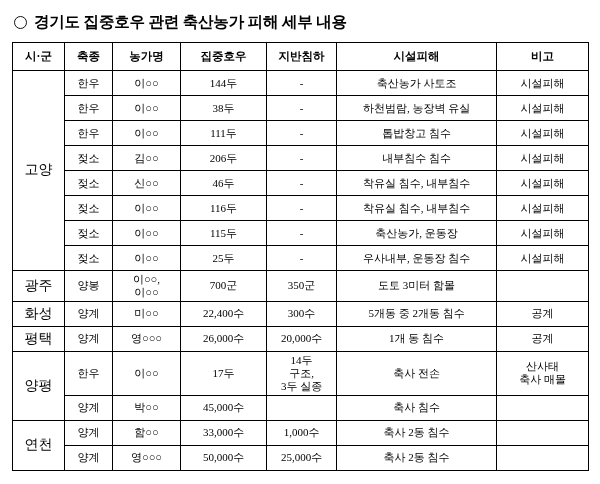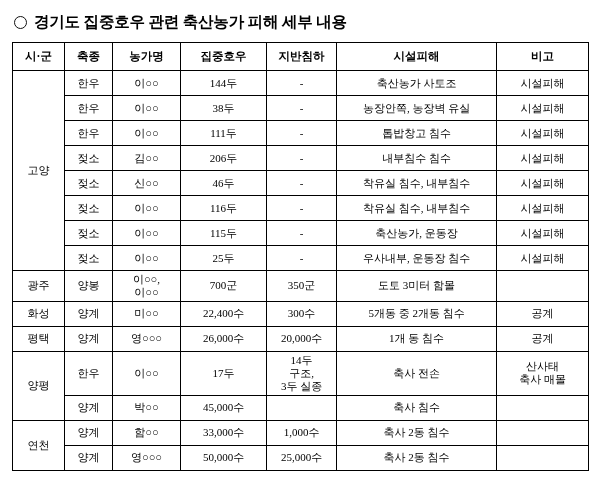--- a/index.html
+++ b/index.html
@@ -69,21 +69,21 @@
   .col-sigun   { width: 52px; }
   .col-chuk    { width: 48px; }
   .col-farm    { width: 68px; }
   .col-head    { width: 86px; }
   .col-damage  { width: 70px; }
   .col-facility{ width: 160px; }
   .col-note    { width: 92px; }
 
   .cell-region {
     font-weight: normal;
-    font-size: 11px;
+    font-size: 14px;
   }
   .multiline {
     white-space: pre-line;
     line-height: 1.2;
   }
   .tall { height: 56px; }
   .mid  { height: 36px; }
 </style>
 </head>
 <body>
@@ -124,21 +124,21 @@
           <td>144두</td>
           <td>-</td>
           <td>축산농가 사토조</td>
           <td>시설피해</td>
         </tr>
         <tr>
           <td>한우</td>
           <td>이○○</td>
           <td>38두</td>
           <td>-</td>
-          <td>농장안쪽, 농장벽 유실</td>
+          <td>하천범람, 농장벽 유실</td>
           <td>시설피해</td>
         </tr>
         <tr>
           <td>한우</td>
           <td>이○○</td>
           <td>111두</td>
           <td>-</td>
           <td>톱밥창고 침수</td>
           <td>시설피해</td>
         </tr>

